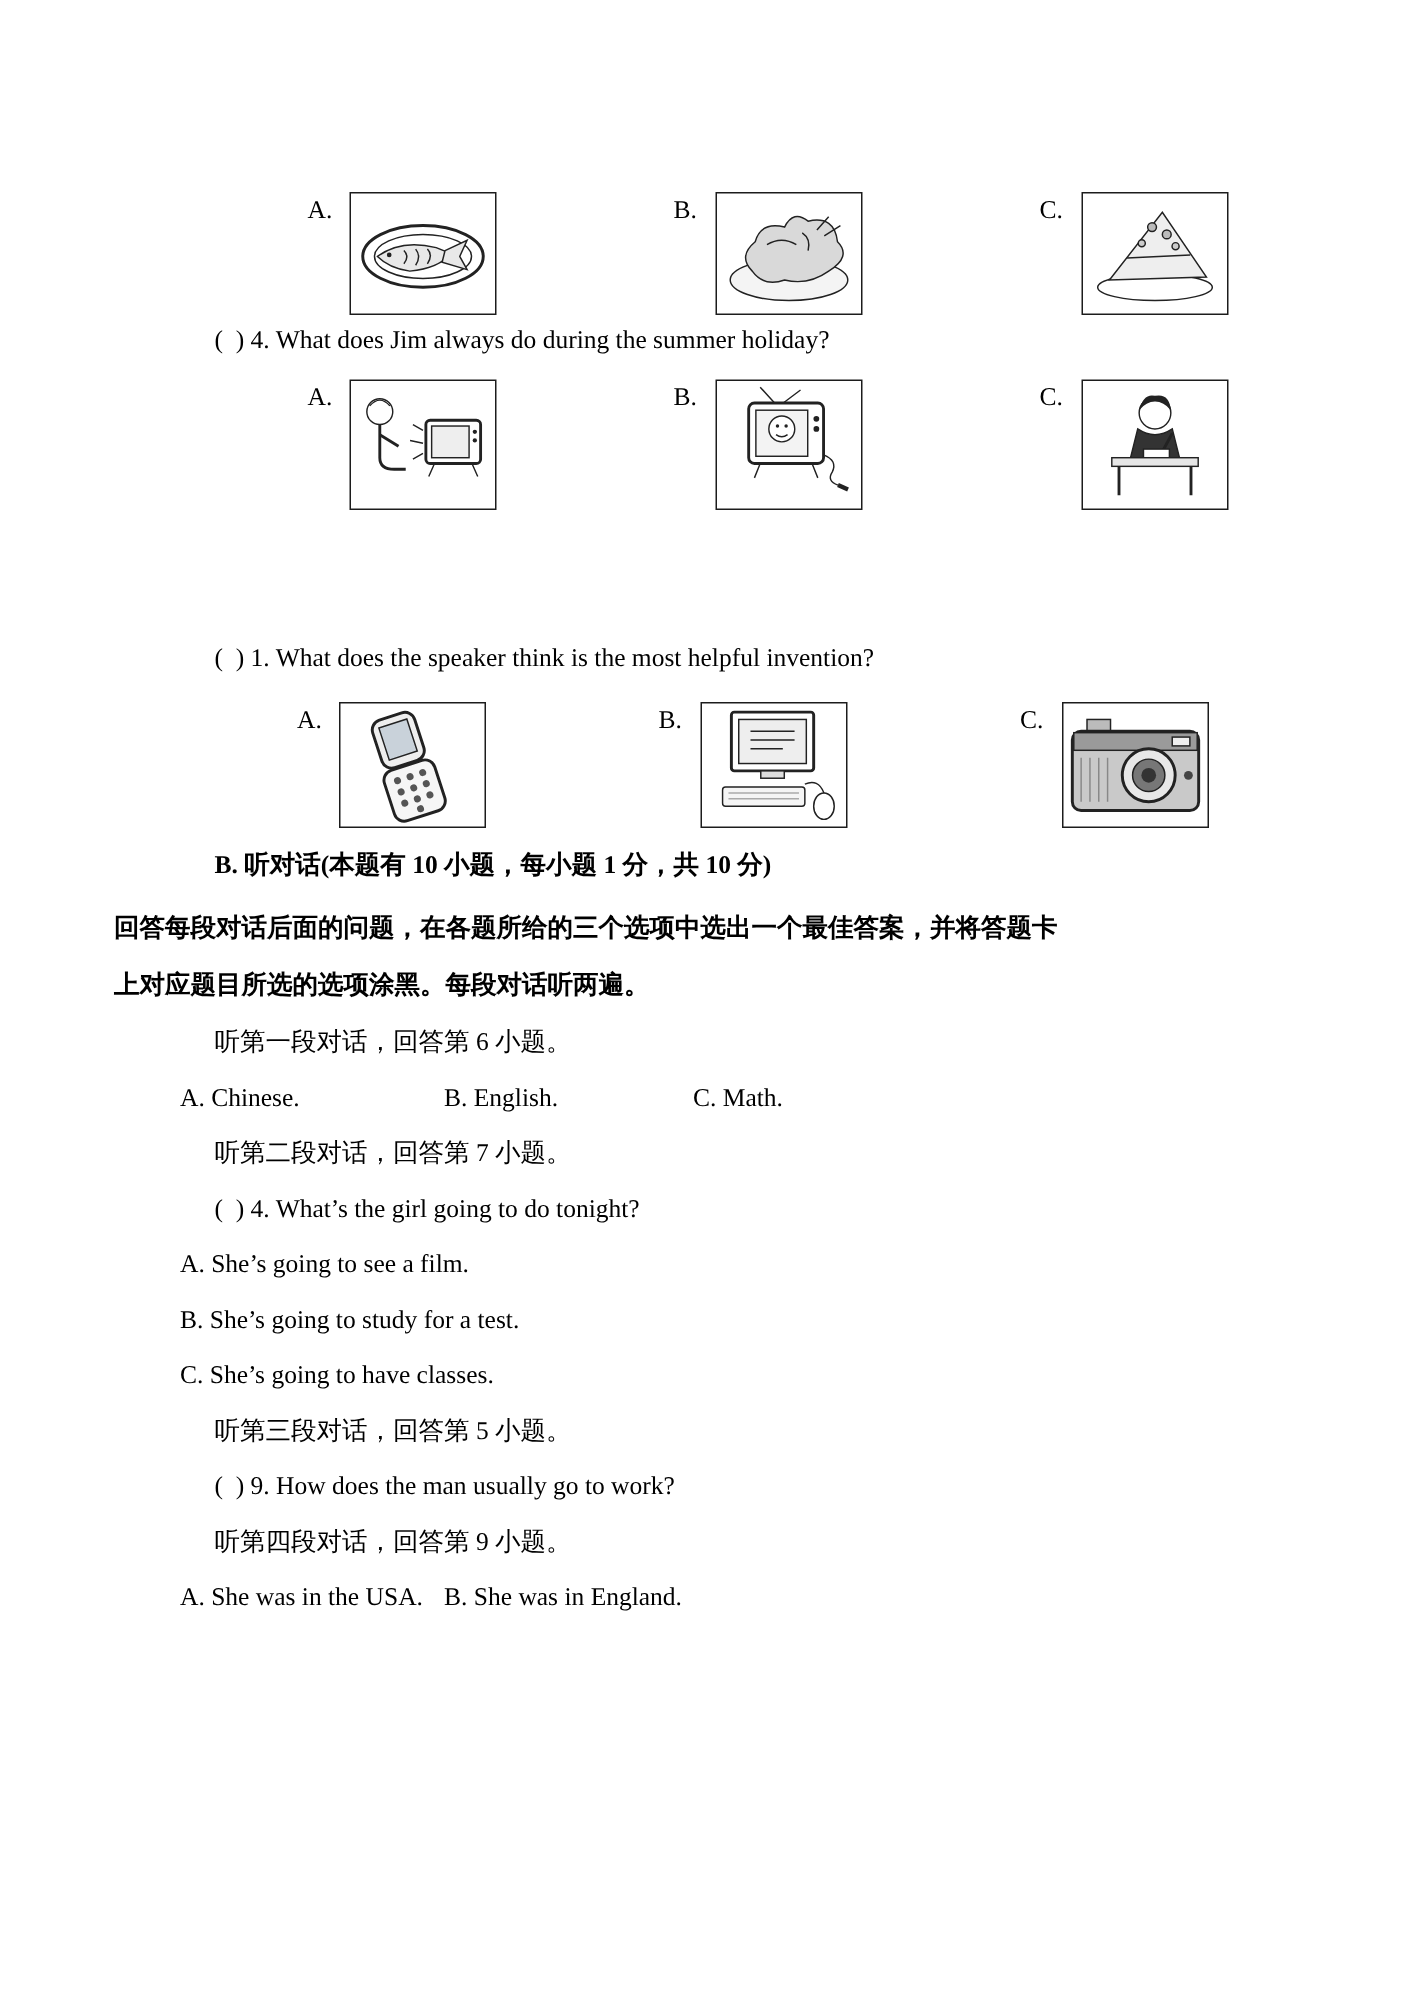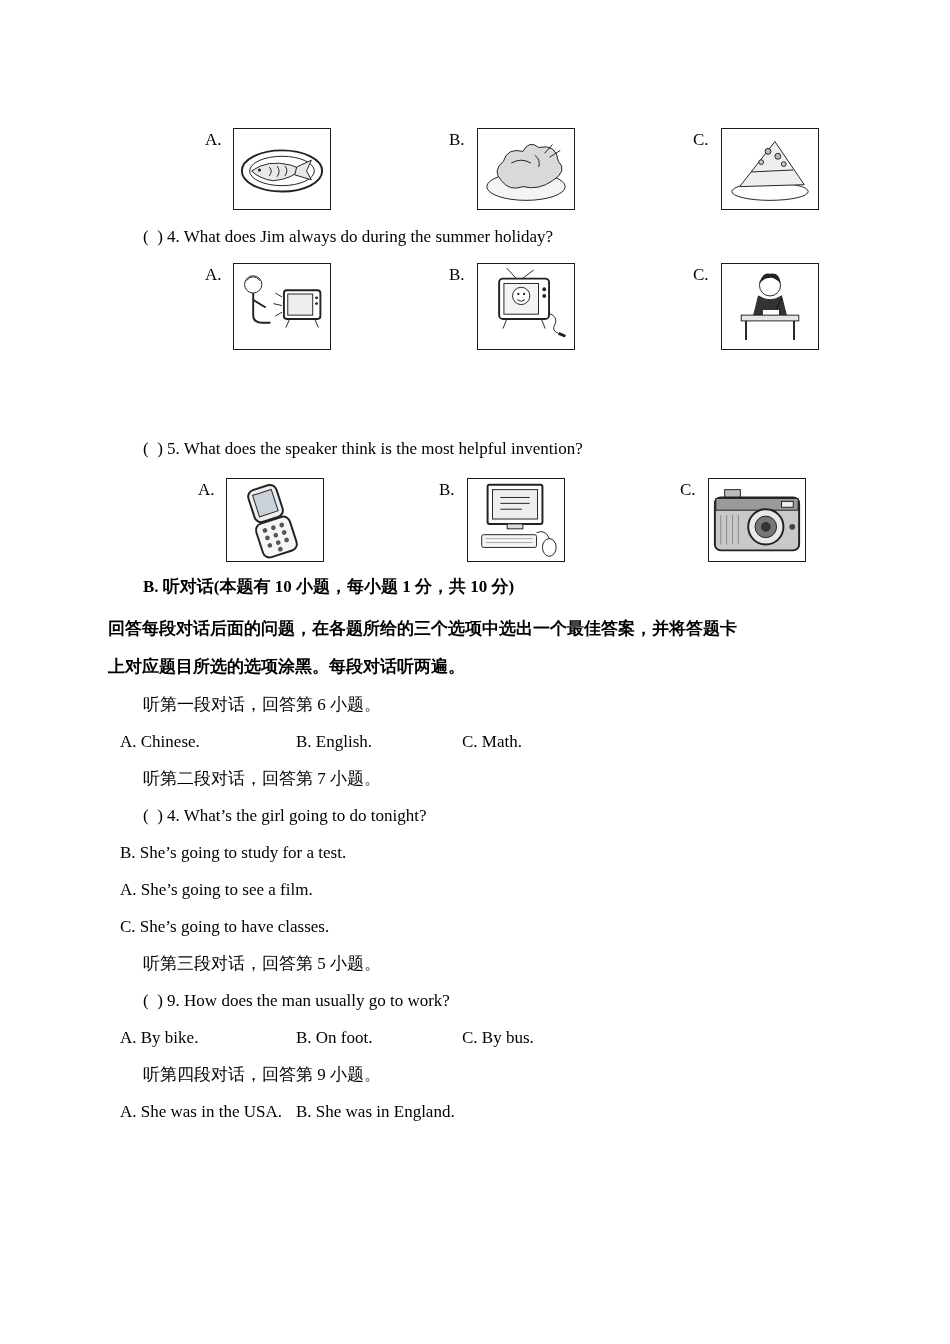--- a/index.html
+++ b/index.html
@@ -21,21 +21,21 @@
   .row1 .pic-box { height:82px; }
   .row2 .pic-box { height:87px; }
   .row3 .pic-box { height:84px; }
   .pic-box svg { display:block; width:100%; height:100%; }
 
   
   .tline { height:22px; line-height:22px; white-space:pre-wrap; }
   .iline { height:38px; line-height:38px; white-space:pre-wrap; font-weight:bold; }
   .line  { height:37px; line-height:37px; white-space:pre-wrap; }
   .lx  { padding-left:143px; }
-  .lix { padding-left:108px; }
+  .lix { padding-left:76px; }
   .lox { padding-left:120px; }
   .bold { font-weight:bold; }
   .opts { display:flex; }
   .wa { width:176px; display:inline-block; }
   .wb { width:166px; display:inline-block; }
   .wb9 { width:234px; display:inline-block; }
 </style>
 </head>
 <body>
 
@@ -75,21 +75,21 @@
           <path d="M30 43 L73 41" stroke="#222"></path>
           <circle cx="47" cy="22" r="3" fill="#bbb" stroke="#222"></circle>
           <circle cx="57" cy="27" r="3" fill="#bbb" stroke="#222"></circle>
           <circle cx="40" cy="33" r="2.4" fill="#ccc" stroke="#222"></circle>
           <circle cx="63" cy="35" r="2.4" fill="#ccc" stroke="#222"></circle>
         </svg>
       </div>
     </div>
   </div>
 
-  <div class="tline lx" style="margin-top:16px">(  ) 4. What does Jim always do during the summer holiday?</div>
+  <div class="tline lx" style="margin-top:6px">(  ) 4. What does Jim always do during the summer holiday?</div>
 
   <div class="pic-row row2" style="margin-top:15px">
     <div class="pic-group">
       <span class="pic-label">A.</span>
       <div class="pic-box">
         <svg viewBox="0 0 100 86">
           <circle cx="20" cy="20" r="9" fill="#fff" stroke="#222"></circle>
           <path d="M13 16 Q20 8 27 16" fill="none" stroke="#222"></path>
           <path d="M20 29 L20 52 Q20 60 30 60 L38 60" fill="none" stroke="#222" stroke-width="2"></path>
           <path d="M20 36 L33 44" stroke="#222" stroke-width="2"></path>
@@ -130,21 +130,21 @@
           <path d="M38 32 Q50 40 62 32 L67 52 L33 52 Z" fill="#333" stroke="#222"></path>
           <path d="M62 35 L55 48" stroke="#222" stroke-width="2"></path>
           <rect x="42" y="46" width="18" height="7" fill="#fff" stroke="#222"></rect>
           <rect x="20" y="52" width="60" height="6" fill="#e6e6e6" stroke="#222"></rect>
           <path d="M25 58 L25 78 M75 58 L75 78" stroke="#222" stroke-width="2"></path>
         </svg>
       </div>
     </div>
   </div>
 
-  <div class="tline lx" style="margin-top:88px">(  ) 5. What does the speaker think is the most helpful invention?</div>
+  <div class="tline lx" style="margin-top:88px">(  ) 1. What does the speaker think is the most helpful invention?</div>
 
   <div class="pic-row row3" style="margin-top:18px">
     <div class="pic-group">
       <span class="pic-label">A.</span>
       <div class="pic-box">
         <svg viewBox="0 0 98 82">
           <g transform="rotate(-18 49 41)">
             <rect x="30" y="5" width="30" height="34" rx="7" fill="#eee" stroke="#222" stroke-width="2"></rect>
             <rect x="35" y="10" width="20" height="23" fill="#c9d2da" stroke="#222"></rect>
             <rect x="27" y="40" width="36" height="36" rx="7" fill="#f6f6f6" stroke="#222" stroke-width="2"></rect>
@@ -201,31 +201,26 @@
 
   <div class="line lx">听第一段对话，回答第 6 小题。</div>
   <div class="line lox opts">
     <span class="wa">A. Chinese.</span>
     <span class="wb">B. English.</span>
     <span>C. Math.</span>
   </div>
 
   <div class="line lx">听第二段对话，回答第 7 小题。</div>
   <div class="line lx">(  ) 4. What’s the girl going to do tonight?</div>
+  <div class="line lox">A. She’s going to see a film.</div>
   <div class="line lox">B. She’s going to study for a test.</div>
-  <div class="line lox">A. She’s going to see a film.</div>
   <div class="line lox">C. She’s going to have classes.</div>
 
   <div class="line lx">听第三段对话，回答第 5 小题。</div>
   <div class="line lx">(  ) 9. How does the man usually go to work?</div>
-  <div class="line lox opts">
-    <span class="wa">A. By bike.</span>
-    <span class="wb">B. On foot.</span>
-    <span>C. By bus.</span>
-  </div>
 
   <div class="line lx">听第四段对话，回答第 9 小题。</div>
   <div class="line lox opts">
     <span class="wa">A. She was in the USA.</span>
     <span class="wb9">B. She was in England.</span>
   </div>
 
 </div>
 
 </body></html>

